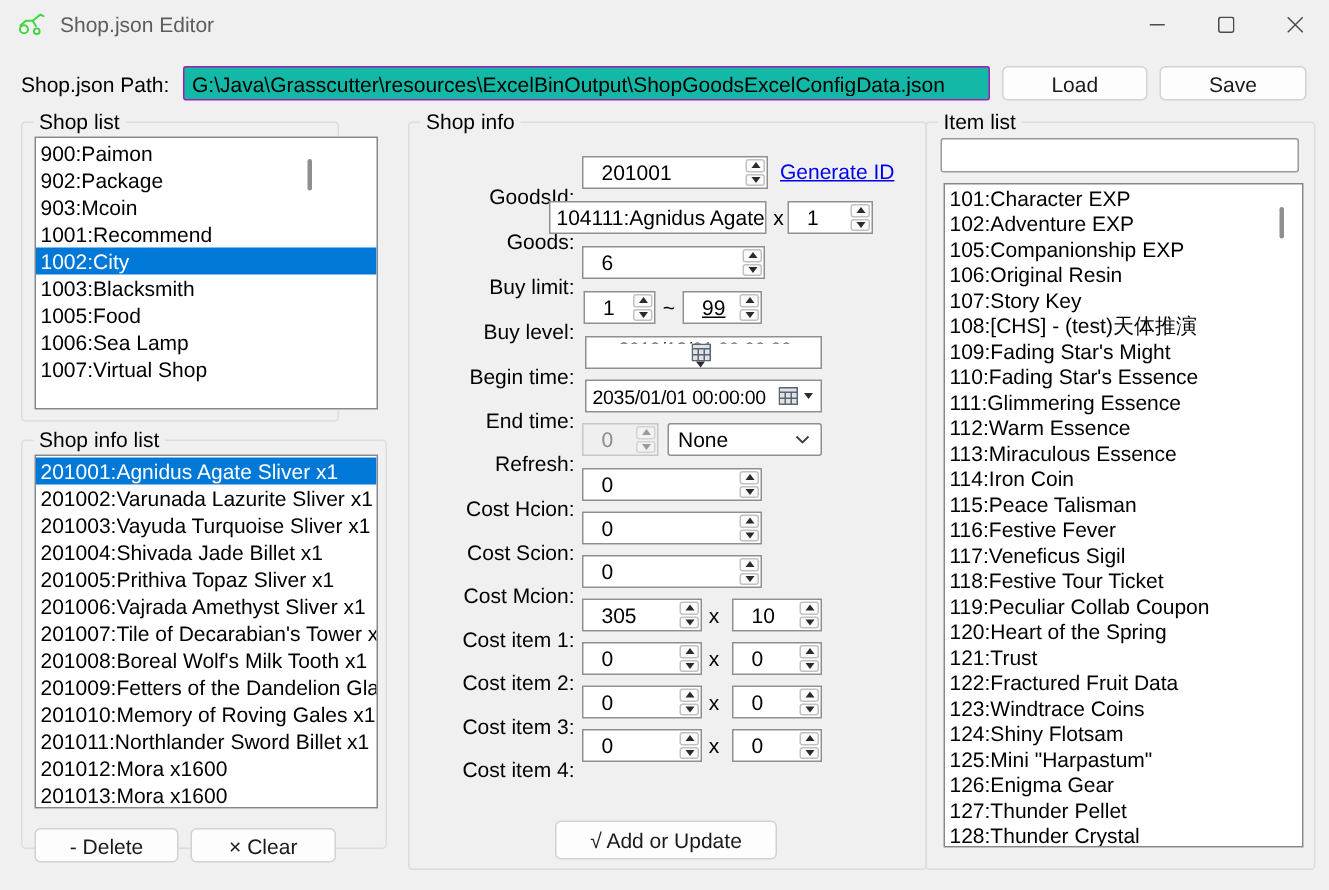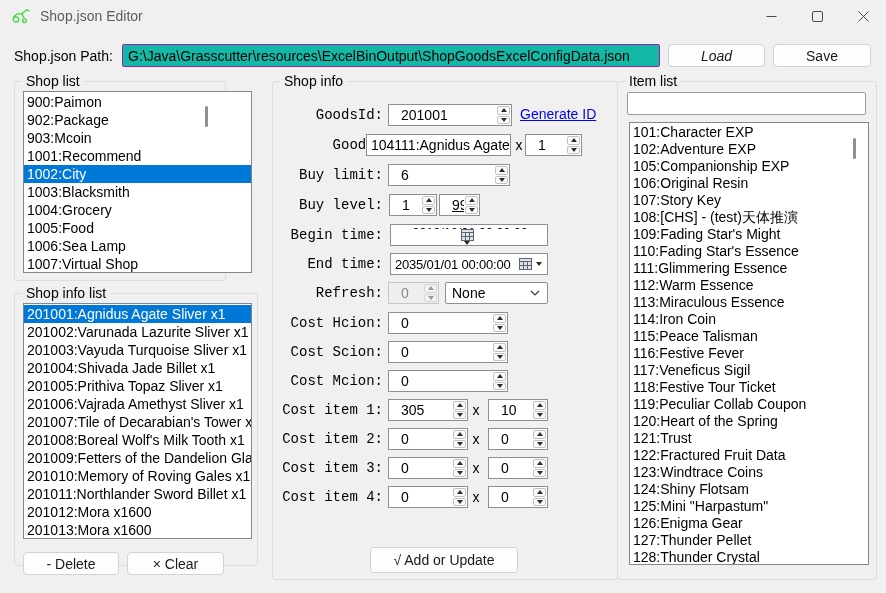--- a/index.html
+++ b/index.html
@@ -16,21 +16,21 @@
   
   .titlebar{position:absolute;left:0;top:0;width:886px;height:32px;display:flex;align-items:center;background:#f0f0f0;}
   .titlebar .app-icon{margin-left:11px;display:flex;align-items:center;}
   .titlebar .app-title{margin-left:9px;color:#5c5c5c;font-size:14px;}
   .win-btns{position:absolute;right:0;top:0;height:32px;display:flex;}
   .win-btn{width:46px;height:32px;display:flex;align-items:center;justify-content:center;}
   
   .path-label{position:absolute;left:14px;top:46px;width:106px;height:20px;line-height:20px;}
   .path-input{position:absolute;left:122px;top:44px;width:538px;height:23px;border:1px solid #a21caf;background:#14b8a6;font:inherit;padding:1px 5px;border-radius:2px;}
   .btn{position:absolute;background:#fdfdfd;border:1px solid #d2d2d2;border-radius:4px;font:inherit;text-align:center;cursor:default;display:flex;align-items:center;justify-content:center;color:#1a1a1a;}
-  .btn-load{left:668px;top:44px;width:97px;height:23px;font-style:italic;}
+  .btn-load{left:668px;top:44px;width:97px;height:23px;}
   .btn-save{left:773px;top:44px;width:98px;height:23px;}
   
   .groupbox{position:absolute;border:1px solid #dcdcdc;border-radius:3px;}
   .gb-title{position:absolute;top:-9px;left:7px;background:#f0f0f0;padding:0 4px;height:17px;line-height:17px;white-space:nowrap;}
   .gb-shop-list{left:14px;top:81px;width:212px;height:200px;}
   .gb-shop-info-list{left:14px;top:293px;width:244px;height:273px;}
   .gb-shop-info{left:272px;top:81px;width:346px;height:499px;}
   .gb-item-list{left:617px;top:81px;width:260px;height:499px;}
   
   .listbox{position:absolute;background:#fff;border:1px solid #828790;overflow:hidden;padding-top:1px;}
@@ -42,21 +42,21 @@
   .list-item.selected{background:var(--accent);color:#fff;}
   .vthumb{position:absolute;width:3px;background:#8f8f8f;border-radius:2px;}
   .thumb-shop{right:10px;top:15px;height:21px;}
   .thumb-items{right:10px;top:16px;height:21px;}
   
   .btn-delete{left:8px;top:258px;width:96px;height:23px;position:absolute;}
   .btn-clear{left:112px;top:258px;width:97px;height:23px;position:absolute;}
   .btn-submit{left:97px;top:465px;width:148px;height:26px;position:absolute;}
   
   .frm-row{position:absolute;left:0;width:100%;height:22px;}
-  .frm-label{position:absolute;left:0;top:0;width:110px;height:22px;line-height:22px;text-align:right;white-space:nowrap;font-family:Liberation Mono, monospace;}
+  .frm-label{position:absolute;left:0;top:16px;width:110px;height:22px;line-height:22px;text-align:right;white-space:nowrap;}
   .spin{position:absolute;top:0;height:22px;background:#fff;border:1px solid #8f8f8f;display:flex;align-items:stretch;}
   .spin-val{flex:1;padding:2px 3px 0 12px;overflow:hidden;white-space:nowrap;}
   .spin-btns{width:15px;display:flex;flex-direction:column;padding:1px;gap:1px;}
   .sb{flex:1;border:1px solid #c2c2c2;background:#fbfbfb;border-radius:2px;display:flex;align-items:center;justify-content:center;}
   .tri-up{width:0;height:0;border-left:3px solid transparent;border-right:3px solid transparent;border-bottom:4px solid #2b2b2b;}
   .tri-down{width:0;height:0;border-left:3px solid transparent;border-right:3px solid transparent;border-top:4px solid #2b2b2b;}
   .spin.disabled{background:#efefef;border-color:#c6c6c6;}
   .spin.disabled .spin-val{color:#8a8a8a;}
   .spin.disabled .sb{background:#f2f2f2;border-color:#d4d4d4;}
   .spin.disabled .tri-up{border-bottom-color:#9a9a9a;}
@@ -114,21 +114,20 @@
 
 <div class="groupbox gb-shop-list">
   <span class="gb-title">Shop list</span>
   <div class="listbox list-shop">
       <div class="list-item">900:Paimon</div>
       <div class="list-item">902:Package</div>
       <div class="list-item">903:Mcoin</div>
       <div class="list-item">1001:Recommend</div>
       <div class="list-item selected">1002:City</div>
       <div class="list-item">1003:Blacksmith</div>
-      <div class="list-item">1004:Grocery</div>
       <div class="list-item">1005:Food</div>
       <div class="list-item">1006:Sea Lamp</div>
       <div class="list-item">1007:Virtual Shop</div>
     </div>
   <div class="vthumb thumb-shop" style="right:17px;top:24px;"></div>
 </div>
 
 <div class="groupbox gb-shop-info-list">
   <span class="gb-title">Shop info list</span>
   <div class="listbox list-shopinfo">
@@ -208,21 +207,21 @@
       <span class="spin-btns">
           <span class="sb">
             <span class="tri-up"></span>
           </span>
           <span class="sb">
             <span class="tri-down"></span>
           </span>
         </span>
     </div>
     <span class="x-label" style="left:164px;width:18px;">~</span>
-    <div class="spin" style="left:166px;width:41px;text-decoration:underline;">
+    <div class="spin" style="left:182px;width:53px;text-decoration:underline;">
       <span class="spin-val">99</span>
       <span class="spin-btns">
           <span class="sb">
             <span class="tri-up"></span>
           </span>
           <span class="sb">
             <span class="tri-down"></span>
           </span>
         </span>
     </div>

